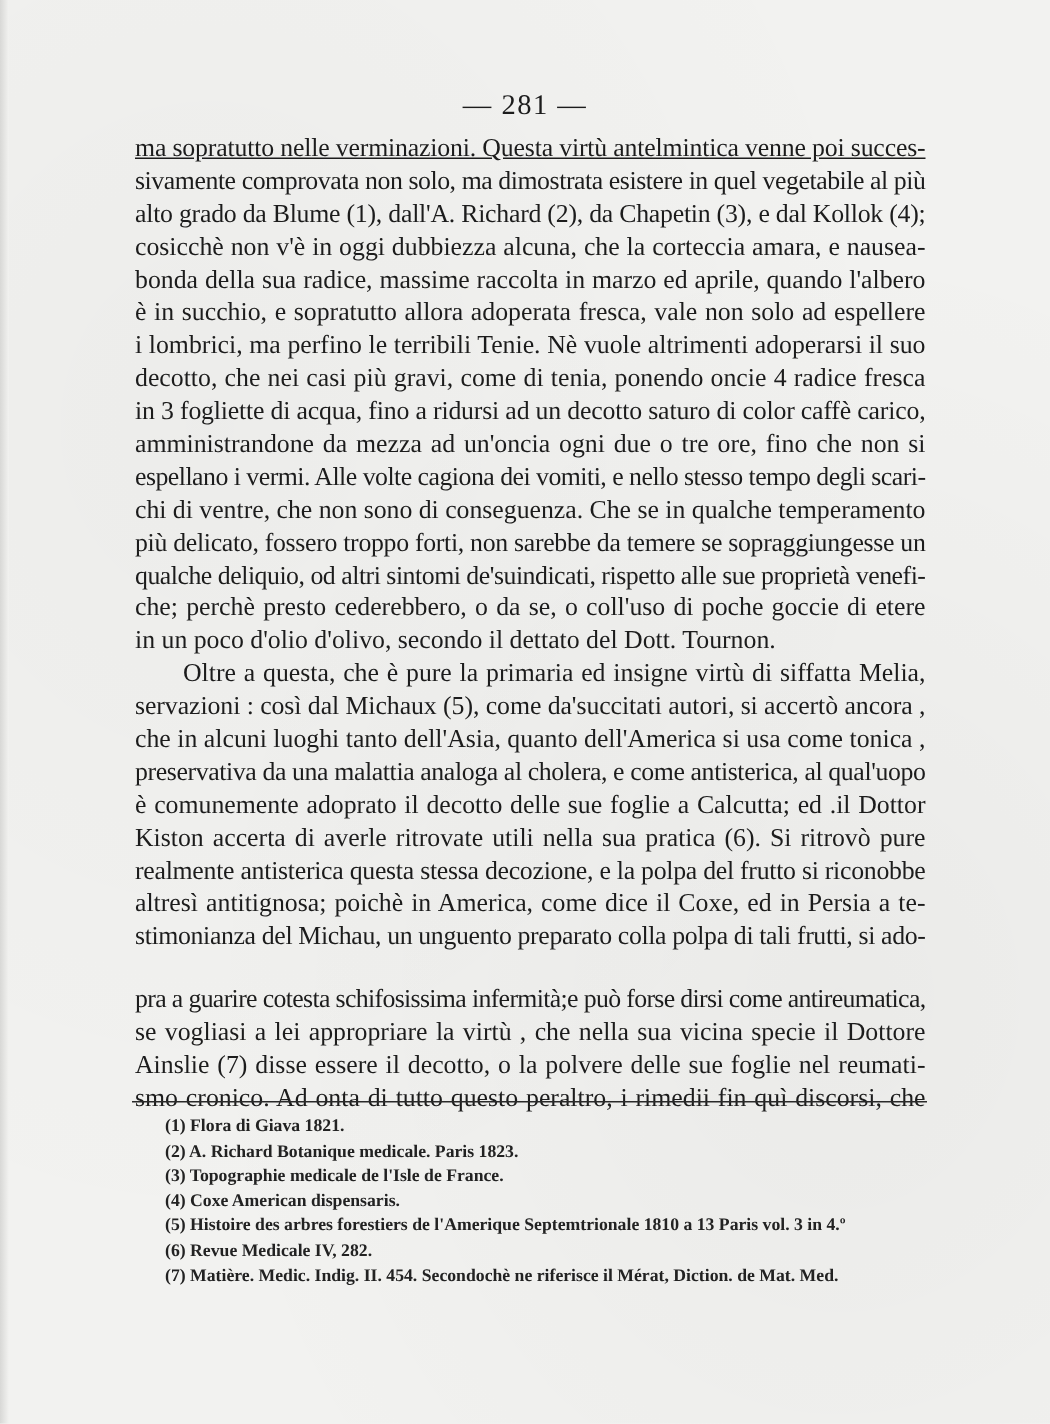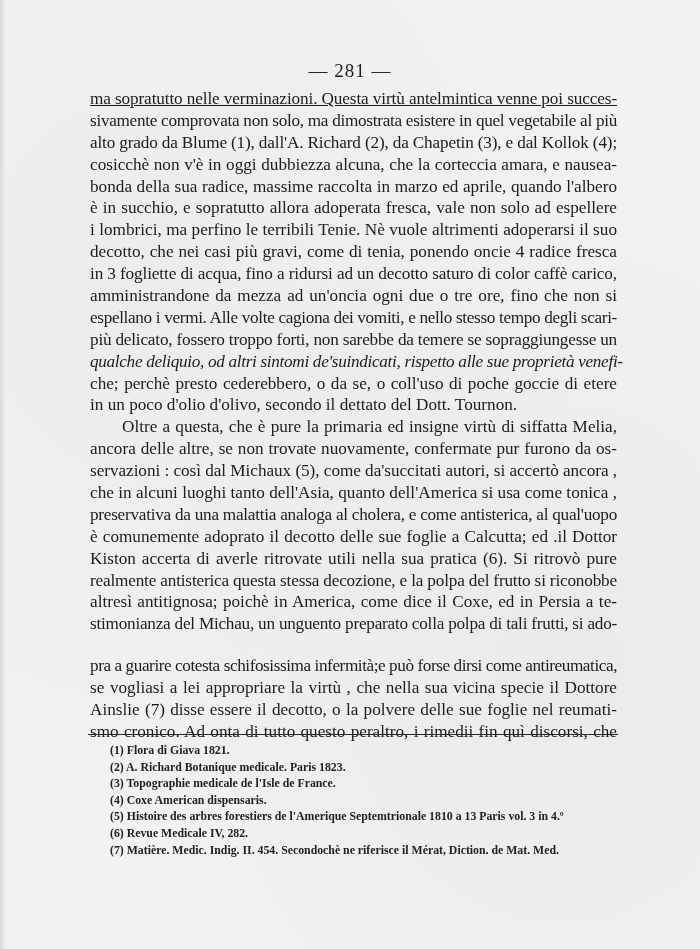--- a/index.html
+++ b/index.html
@@ -101,26 +101,26 @@
     <span class="line" style="white-space: nowrap; letter-spacing: -0.289161px;">sivamente comprovata non solo, ma dimostrata esistere in quel vegetabile al più</span>
     <span class="line" style="white-space: nowrap; letter-spacing: -0.157227px;">alto grado da Blume (1), dall'A. Richard (2), da Chapetin (3), e dal Kollok (4);</span>
     <span class="line" style="white-space: nowrap;">cosicchè non v'è in oggi dubbiezza alcuna, che la corteccia amara, e nausea-</span>
     <span class="line" style="white-space: nowrap;">bonda della sua radice, massime raccolta in marzo ed aprile, quando l'albero</span>
     <span class="line" style="white-space: nowrap;">è in succhio, e sopratutto allora adoperata fresca, vale non solo ad espellere</span>
     <span class="line" style="white-space: nowrap;">i lombrici, ma perfino le terribili Tenie. Nè vuole altrimenti adoperarsi il suo</span>
     <span class="line" style="white-space: nowrap;">decotto, che nei casi più gravi, come di tenia, ponendo oncie 4 radice fresca</span>
     <span class="line" style="white-space: nowrap; letter-spacing: -0.115776px;">in 3 fogliette di acqua, fino a ridursi ad un decotto saturo di color caffè carico,</span>
     <span class="line" style="white-space: nowrap;">amministrandone da mezza ad un'oncia ogni due o tre ore, fino che non si</span>
     <span class="line" style="white-space: nowrap; letter-spacing: -0.338855px;">espellano i vermi. Alle volte cagiona dei vomiti, e nello stesso tempo degli scari-</span>
+    <span class="line" style="white-space: nowrap; letter-spacing: -0.0118243px;">chi di ventre, che non sono di conseguenza. Che se in qualche temperamento</span>
     <span class="line" style="white-space: nowrap; letter-spacing: -0.198576px;">più delicato, fossero troppo forti, non sarebbe da temere se sopraggiungesse un</span>
-    <span class="line" style="white-space: nowrap; letter-spacing: -0.316544px; font-style: italic;">qualche deliquio, od altri sintomi de'suindicati, rispetto alle sue proprietà venefi-</span>
+    <span class="line" style="white-space: nowrap; letter-spacing: -0.316544px;">qualche deliquio, od altri sintomi de'suindicati, rispetto alle sue proprietà venefi-</span>
     <span class="line" style="white-space: nowrap;">che; perchè presto cederebbero, o da se, o coll'uso di poche goccie di etere</span>
     <span class="line last" style="white-space: nowrap;">in un poco d'olio d'olivo, secondo il dettato del Dott. Tournon.</span>
     <span class="line indent" style="white-space: nowrap;">Oltre a questa, che è pure la primaria ed insigne virtù di siffatta Melia,</span>
-    <span class="line" style="white-space: nowrap;">ancora delle altre, se non trovate nuovamente, confermate pur furono da os-</span>
     <span class="line" style="white-space: nowrap; letter-spacing: -0.0431641px;">servazioni : così dal Michaux (5), come da'succitati autori, si accertò ancora ,</span>
     <span class="line" style="white-space: nowrap;">che in alcuni luoghi tanto dell'Asia, quanto dell'America si usa come tonica ,</span>
     <span class="line" style="white-space: nowrap; letter-spacing: -0.254244px;">preservativa da una malattia analoga al cholera, e come antisterica, al qual'uopo</span>
     <span class="line" style="white-space: nowrap;">è comunemente adoprato il decotto delle sue foglie a Calcutta; ed .il Dottor</span>
     <span class="line" style="white-space: nowrap;">Kiston accerta di averle ritrovate utili nella sua pratica (6). Si ritrovò pure</span>
     <span class="line" style="white-space: nowrap; letter-spacing: -0.175347px;">realmente antisterica questa stessa decozione, e la polpa del frutto si riconobbe</span>
     <span class="line" style="white-space: nowrap;">altresì antitignosa; poichè in America, come dice il Coxe, ed in Persia a te-</span>
     <span class="line" style="white-space: nowrap; letter-spacing: -0.234954px;">stimonianza del Michau, un unguento preparato colla polpa di tali frutti, si ado-</span>
     <span class="line" style="white-space: nowrap; letter-spacing: -0.42997px; margin-top: 20px;">pra a guarire cotesta schifosissima infermità;e può forse dirsi come antireumatica,</span>
     <span class="line" style="white-space: nowrap;">se vogliasi a lei appropriare la virtù , che nella sua vicina specie il Dottore</span>

